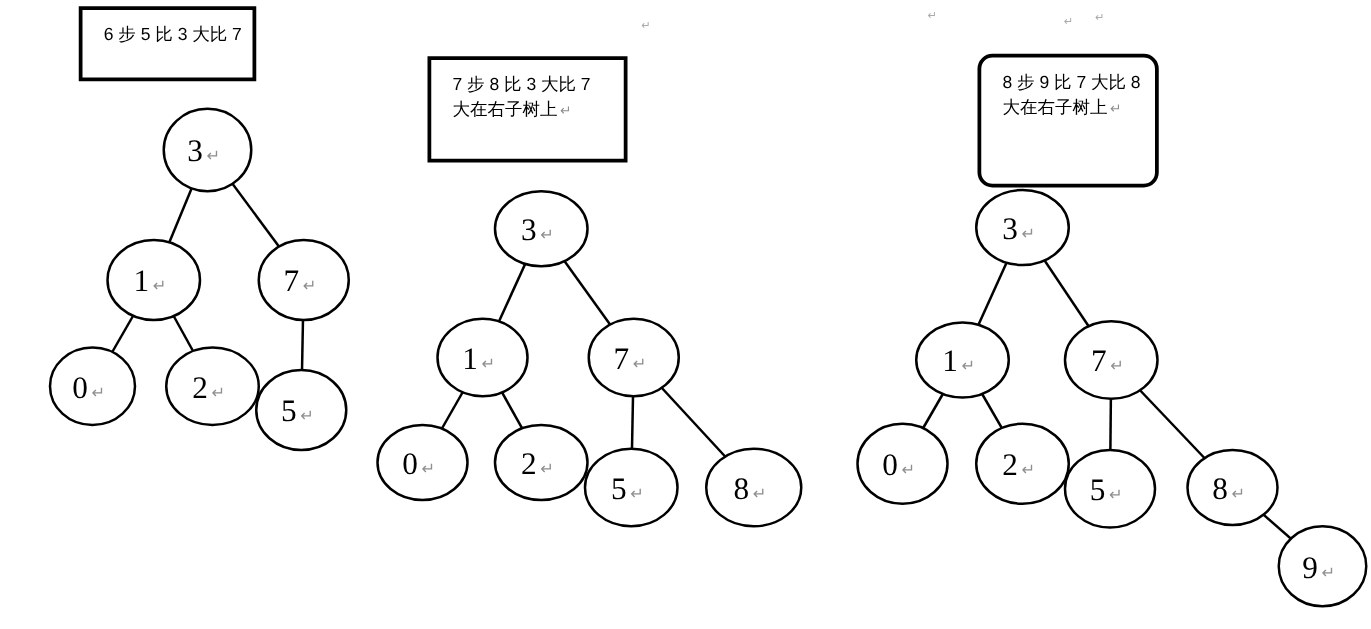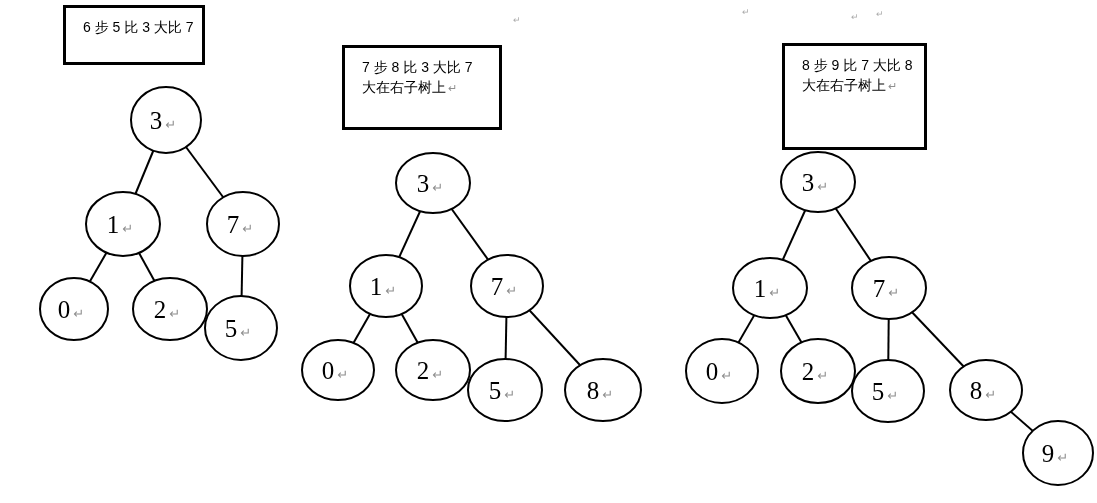--- a/index.html
+++ b/index.html
@@ -71,21 +71,21 @@
 
   <div class="label-box" style="left: 63px; top: 5px; width: 142px; height: 60px;">
     <span class="label-line">6 步 5 比 3 大比 7</span>
   </div>
 
   <div class="label-box" style="left: 342px; top: 45px; width: 160px; height: 85px;">
     <span class="label-line">7 步 8 比 3 大比 7</span>
     <span class="label-line"><span>大在右子树上</span><span class="ret-mark">↵</span></span>
   </div>
 
-  <div class="label-box" style="left: 782px; top: 43px; width: 145px; height: 107px;">
+  <div class="label-box" style="left: 782px; top: 43px; width: 145px; height: 107px; border-radius: 12px;">
     <span class="label-line">8 步 9 比 7 大比 8</span>
     <span class="label-line"><span>大在右子树上</span><span class="ret-mark">↵</span></span>
   </div>
 
   <svg id="diagram-svg" width="1097" height="503">
       <g>
         <line x1="166" y1="120" x2="123" y2="224" class="edge-line"></line>
         <line x1="166" y1="120" x2="243" y2="224" class="edge-line"></line>
         <line x1="123" y1="224" x2="74" y2="309" class="edge-line"></line>
         <line x1="123" y1="224" x2="170" y2="309" class="edge-line"></line>

